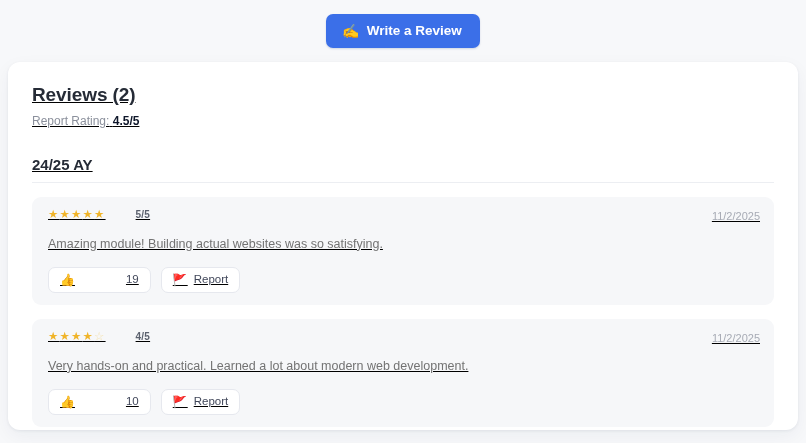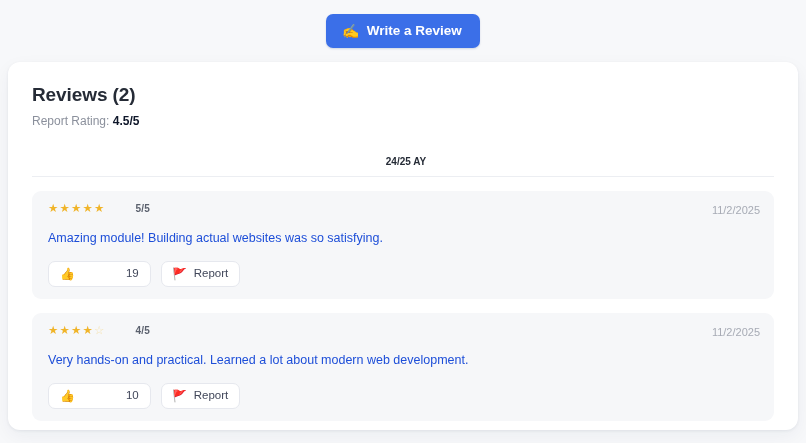--- a/index.html
+++ b/index.html
@@ -57,20 +57,21 @@
     left: 8px;
     top: 62px;
     width: 790px;
     height: 368px;
     background: #ffffff;
     border-radius: 12px;
     box-shadow: 0 1px 3px rgba(25,40,70,0.07), 0 6px 18px rgba(25,40,70,0.05);
     box-sizing: border-box;
     padding: 22px 18px 0 18px;
     overflow: hidden;
+    text-decoration: underline;
   }
 
   .panel-title {
     font-size: 19px;
     font-weight: bold;
     color: #252b36;
     margin: 0 0 8px 6px;
     letter-spacing: -0.1px;
   }
   .avg-rating {
@@ -82,25 +83,24 @@
   .avg-rating b {
     color: #0f172a;
     font-weight: bold;
   }
 
   
   .year-group {
     margin-top: 26px;
   }
   .year-heading {
-    font-size: 10px;
+    font-size: 15px;
     font-weight: bold;
     color: #252b36;
     margin: 0 0 9px 6px;
-    text-align: center;
   }
   .year-divider {
     height: 1px;
     background: #eceef2;
     margin: 0 6px 14px 6px;
   }
 
   
   .review-card {
     background: #f6f7f9;
@@ -136,21 +136,21 @@
     margin-left: 23px;
   }
   .review-date {
     font-size: 11px;
     color: #a7abb5;
     white-space: nowrap;
     padding-top: 1px;
   }
   .review-body {
     font-size: 12.5px;
-    color: #1d4ed8;
+    color: #737373;
     margin: 13px 0 0 0;
     line-height: 1.45;
   }
 
   .card-actions {
     display: flex;
     gap: 10px;
     margin-top: 14px;
   }
   .pill-btn {

